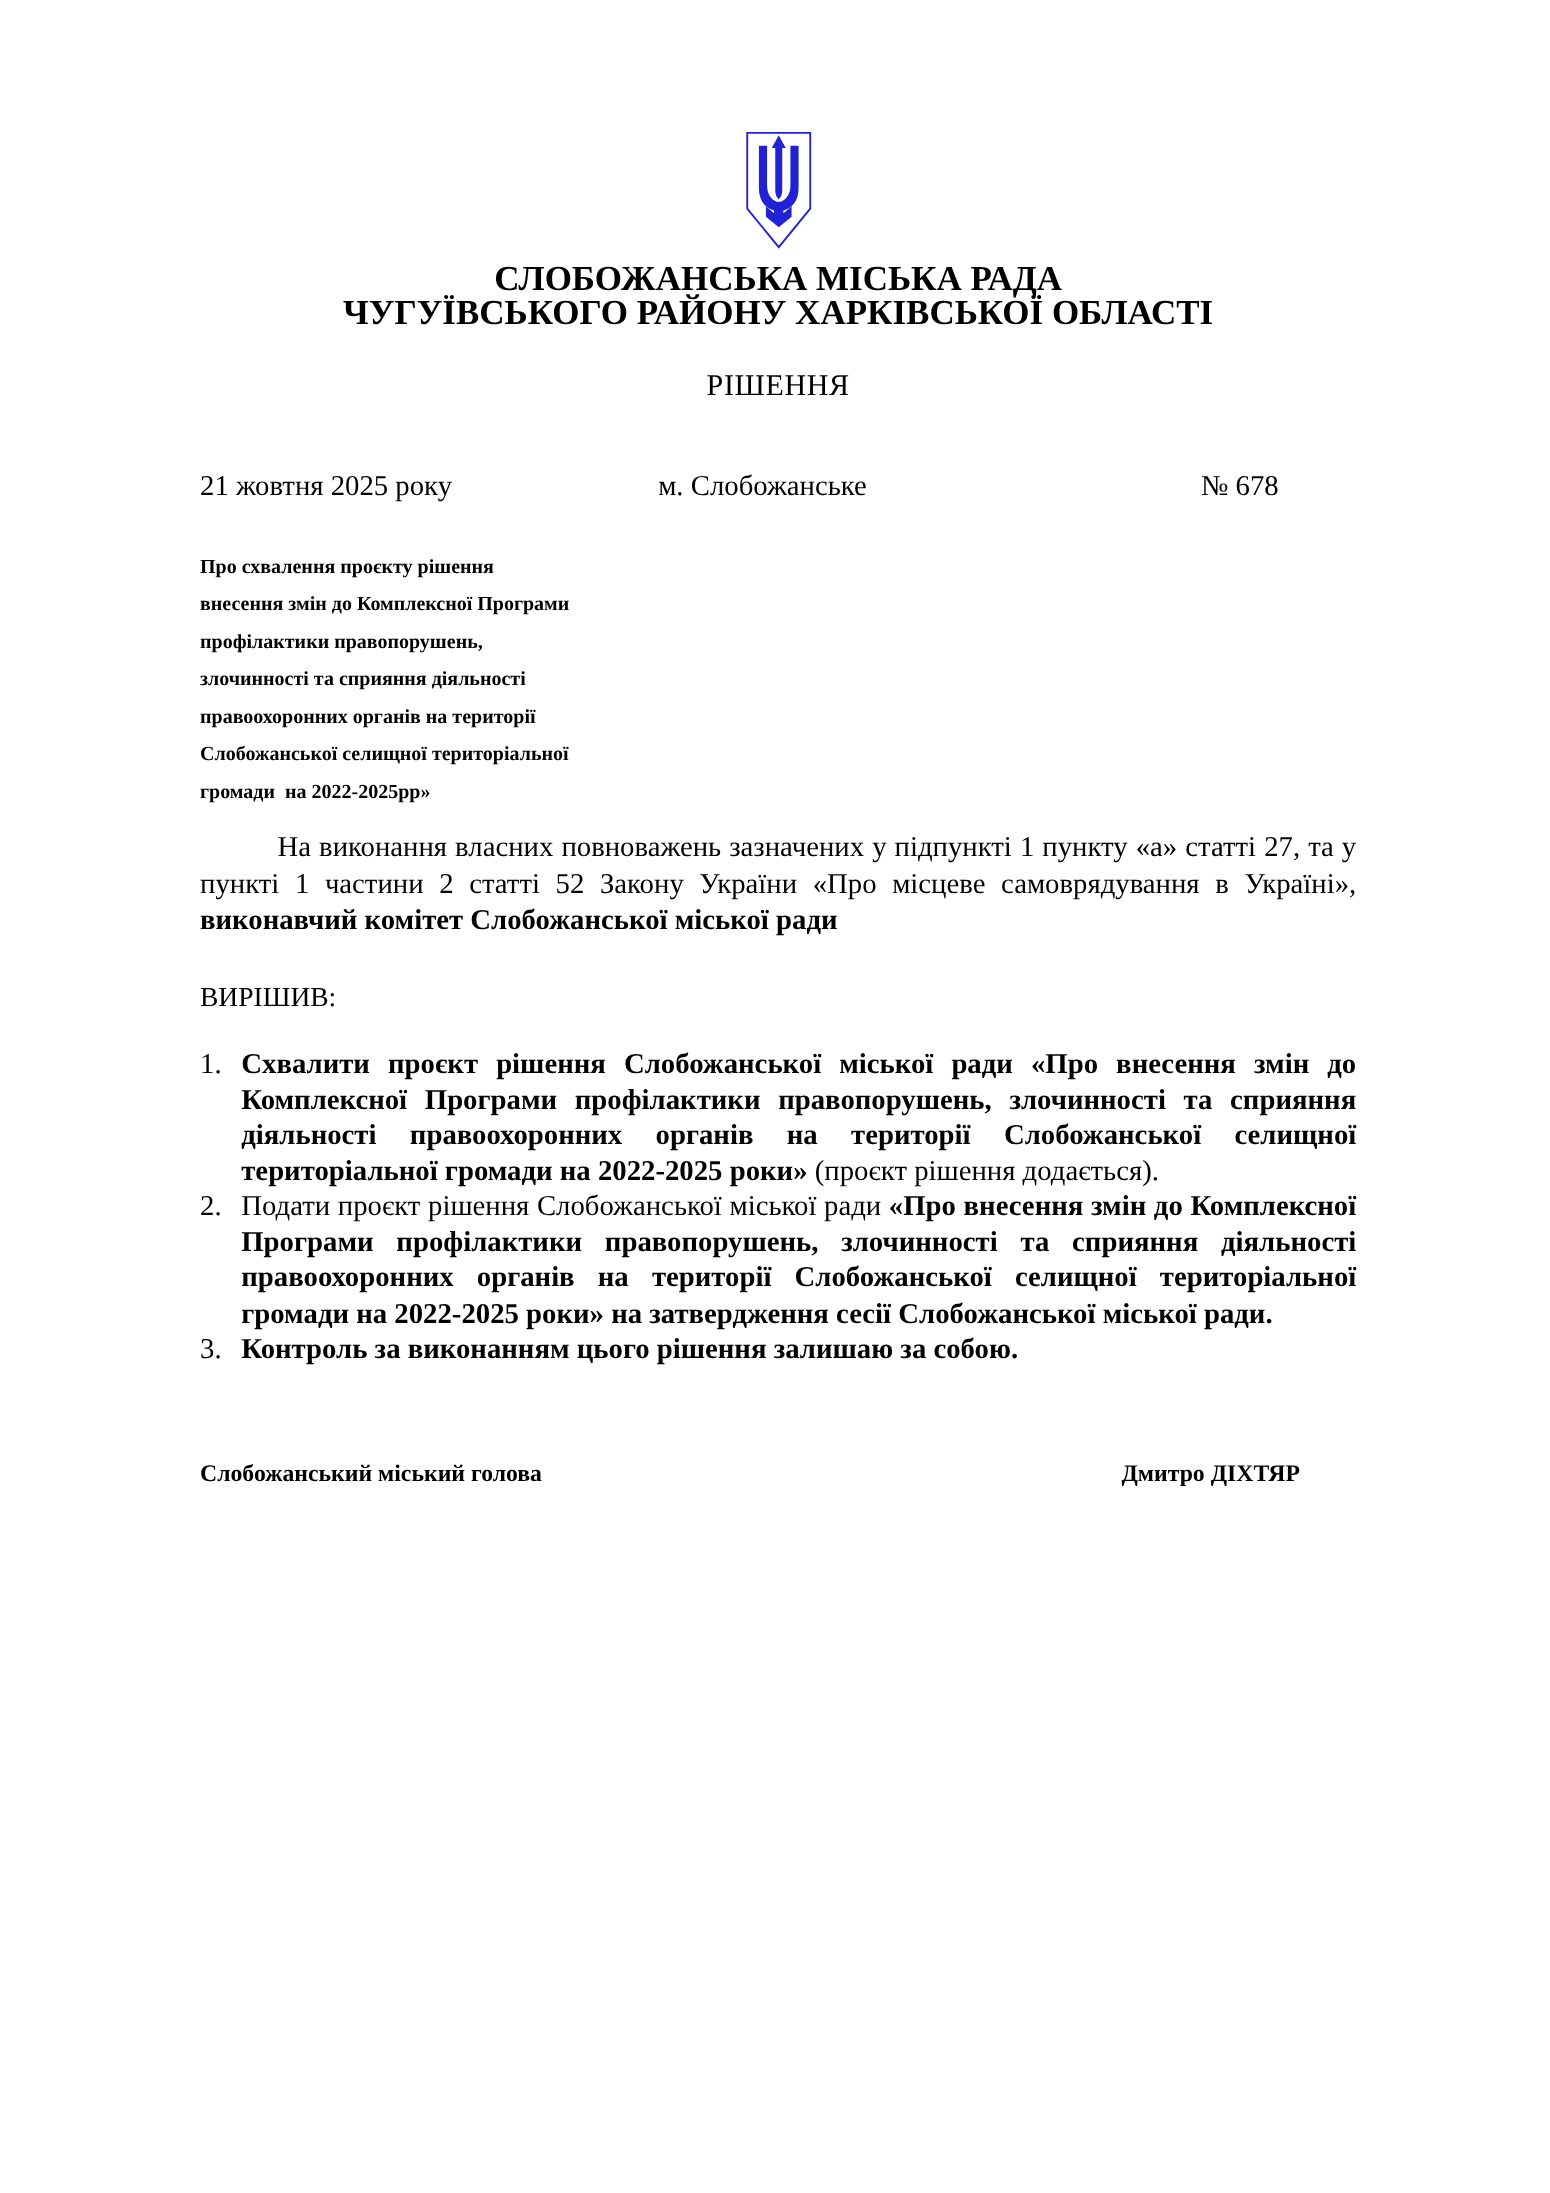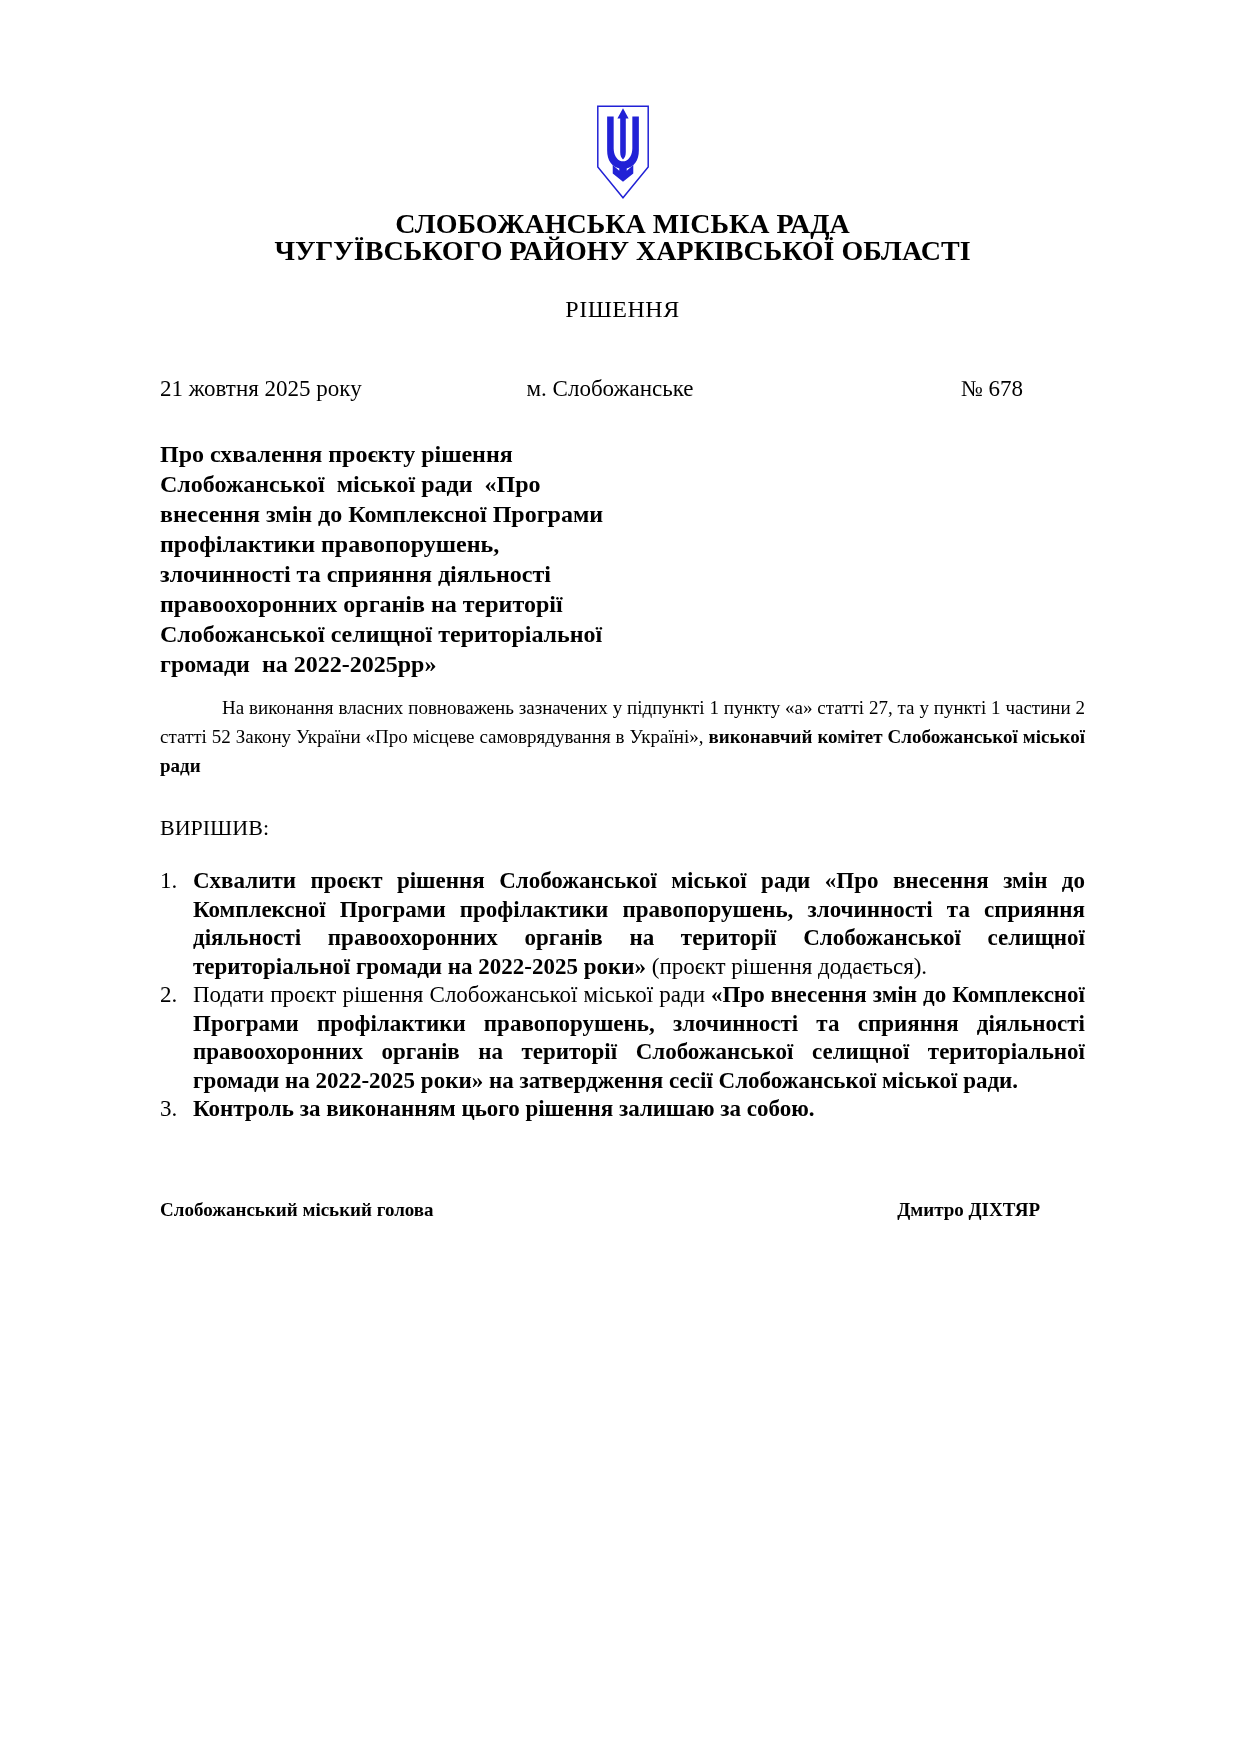--- a/index.html
+++ b/index.html
@@ -14,23 +14,23 @@
   .emblem{display:block;margin:0 auto;width:56px;height:98px;}
   .emblem .shield{fill:#ffffff;stroke:var(--emblem,#2121d6);stroke-width:1.6;}
   .emblem .tryzub{fill:var(--emblem,#2121d6);}
   .hline{font-weight:bold;font-size:28px;line-height:27px;text-align:center;white-space:pre-wrap;}
   .hline.first{margin-top:9px;}
   .doc-type{font-weight:normal;font-size:24px;text-align:center;margin-top:32px;letter-spacing:.5px;}
   .meta-row{display:flex;margin-top:52px;font-size:23px;line-height:27px;}
   .meta-date{width:215px;flex:none;}
   .meta-place{flex:1;text-align:center;}
   .meta-num{width:240px;flex:none;text-align:right;padding-right:62px;box-sizing:border-box;}
-  .subject{margin-top:37px;font-weight:bold;font-size:24px;line-height:30px;max-width:520px;}
+  .subject{margin-top:37px;font-weight:bold;font-size:16px;line-height:30px;max-width:520px;}
   .sline{white-space:pre-wrap;}
-  .preamble{margin:14px 0 0 0;font-size:19px;line-height:29px;text-align:justify;text-indent:62px;}
+  .preamble{margin:14px 0 0 0;font-size:23px;line-height:29px;text-align:justify;text-indent:62px;}
   .resolved{margin-top:34px;font-size:22px;line-height:28px;}
   .list{margin-top:25px;font-size:23px;line-height:28.5px;}
   .item{display:flex;}
   .inum{width:33px;flex:none;}
   .itext{flex:1;text-align:justify;}
   .b{font-weight:bold;}
   .sig-row{display:flex;justify-content:space-between;margin-top:72px;font-size:19px;font-weight:bold;line-height:27px;padding-right:45px;}
 </style>
 </head>
 <body>
@@ -53,21 +53,20 @@
   <div class="doc-type">РІШЕННЯ</div>
 
   <div class="meta-row">
     <span class="meta-date">21 жовтня 2025 року</span>
     <span class="meta-place">м. Слобожанське</span>
     <span class="meta-num">№ 678</span>
   </div>
 
   <div class="subject">
     <div class="sline">Про схвалення проєкту рішення</div>
-    <div class="sline">Слобожанської  міської ради  «Про</div>
     <div class="sline">внесення змін до Комплексної Програми</div>
     <div class="sline">профілактики правопорушень,</div>
     <div class="sline">злочинності та сприяння діяльності</div>
     <div class="sline">правоохоронних органів на території</div>
     <div class="sline">Слобожанської селищної територіальної</div>
     <div class="sline">громади  на 2022-2025рр»</div>
   </div>
 
   <p class="preamble"><span>На виконання власних повноважень зазначених у підпункті 1 пункту «а» статті 27, та у пункті 1 частини 2 статті 52 Закону України «Про місцеве самоврядування в Україні», </span><span class="b">виконавчий комітет Слобожанської міської ради</span></p>
 

